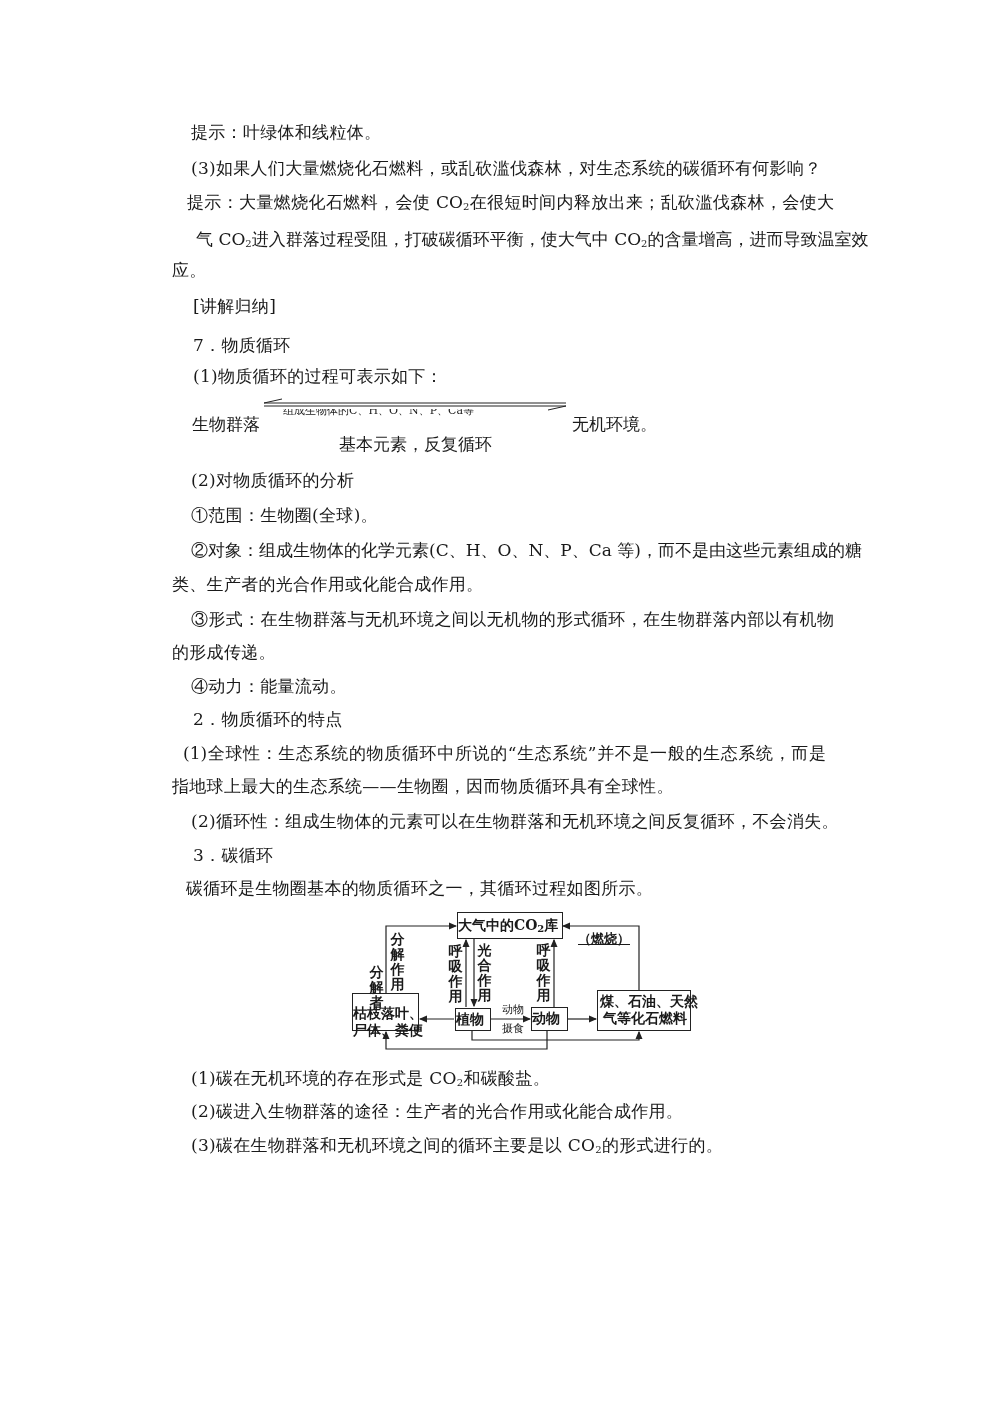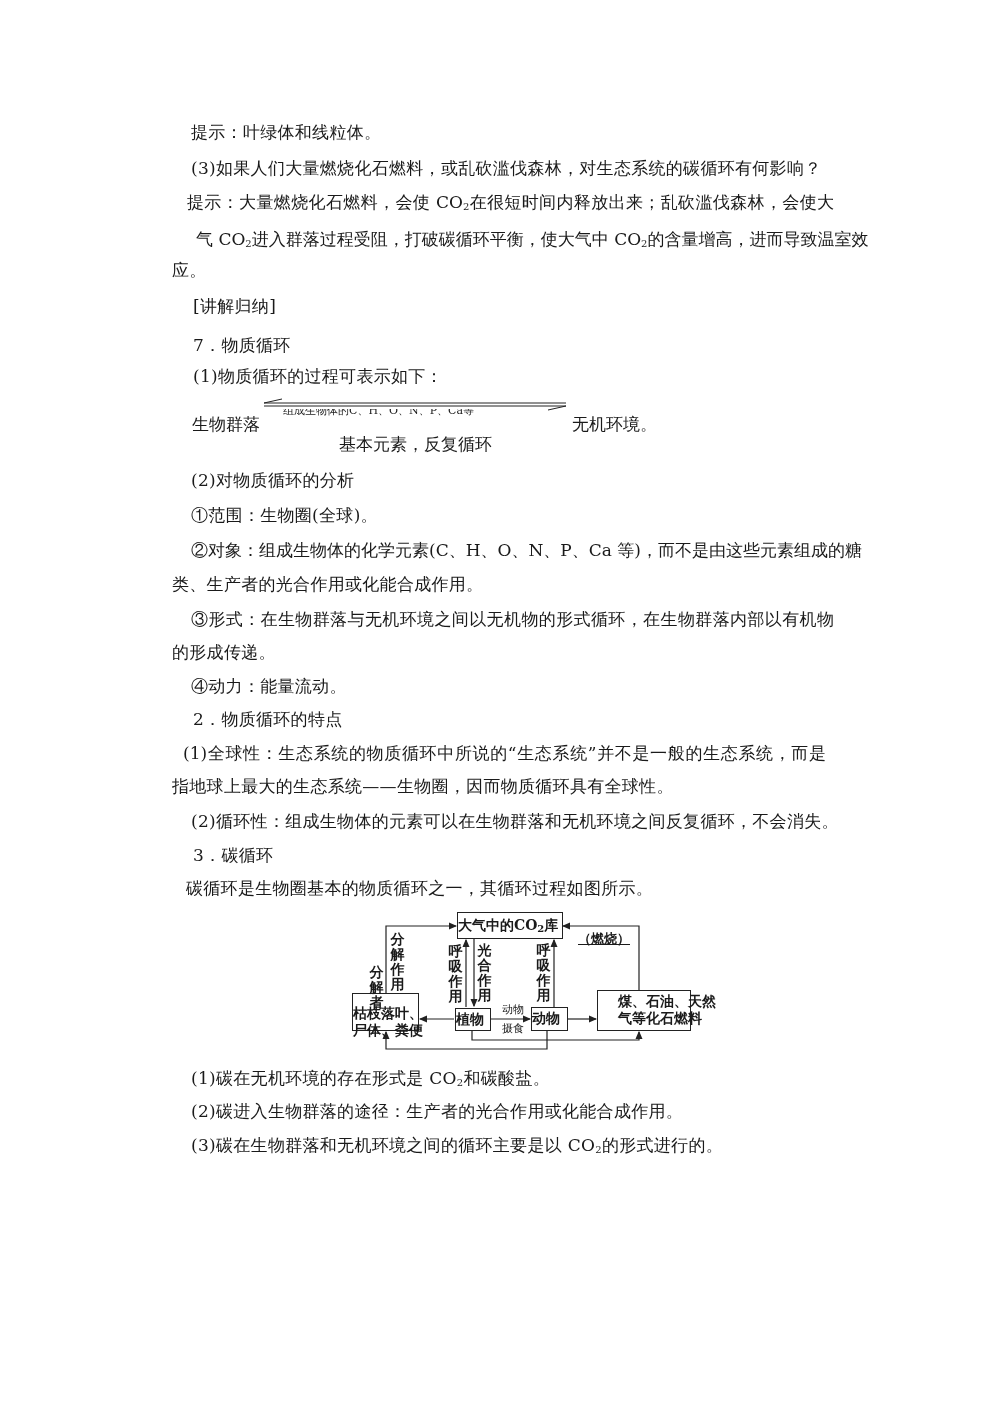--- a/index.html
+++ b/index.html
@@ -95,21 +95,21 @@
   <div class="box" style="left:457px; top:912px; width:106px; height:27px; line-height:24px;"><span>大气中的CO</span><sub>2</sub><span>库</span></div>
 
   <div class="box" style="left:352px; top:993px; width:67px; height:38px; padding-top:11px;">
     <div>枯枝落叶、</div>
     <div>尸体、粪便</div>
   </div>
 
   <div class="box" style="left:455px; top:1008px; width:36px; height:23px; line-height:20px;">植物</div>
   <div class="box" style="left:531px; top:1007px; width:37px; height:24px; line-height:21px;">动物</div>
 
-  <div class="box" style="left:597px; top:990px; width:94px; height:41px; padding-top:2px; text-align:left; padding-left:20px;">
+  <div class="box" style="left:597px; top:990px; width:94px; height:41px; padding-top:2px; text-align:center; padding-left:2px;">
     <div>煤、石油、天然</div>
     <div>气等化石燃料</div>
   </div>
 
   <div class="vtext" style="left:369px; top:937px;margin-top:28px;">分解者</div>
   <div class="vtext" style="left:390px; top:932px;">分解作用</div>
   <div class="vtext" style="left:448px; top:944px;">呼吸作用</div>
   <div class="vtext" style="left:477px; top:943px;">光合作用</div>
   <div class="vtext" style="left:536px; top:943px;">呼吸作用</div>
 

